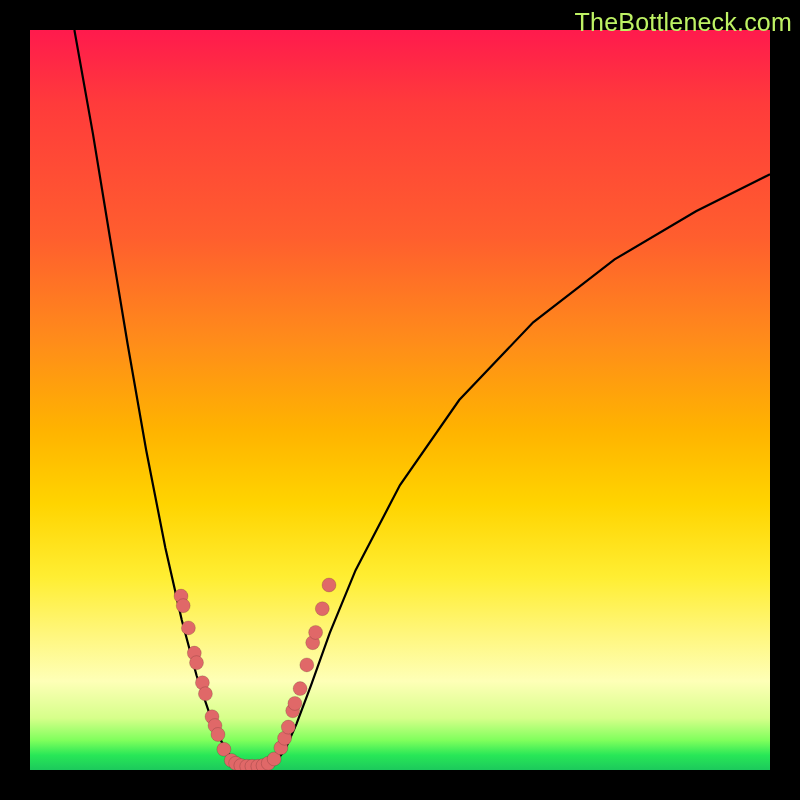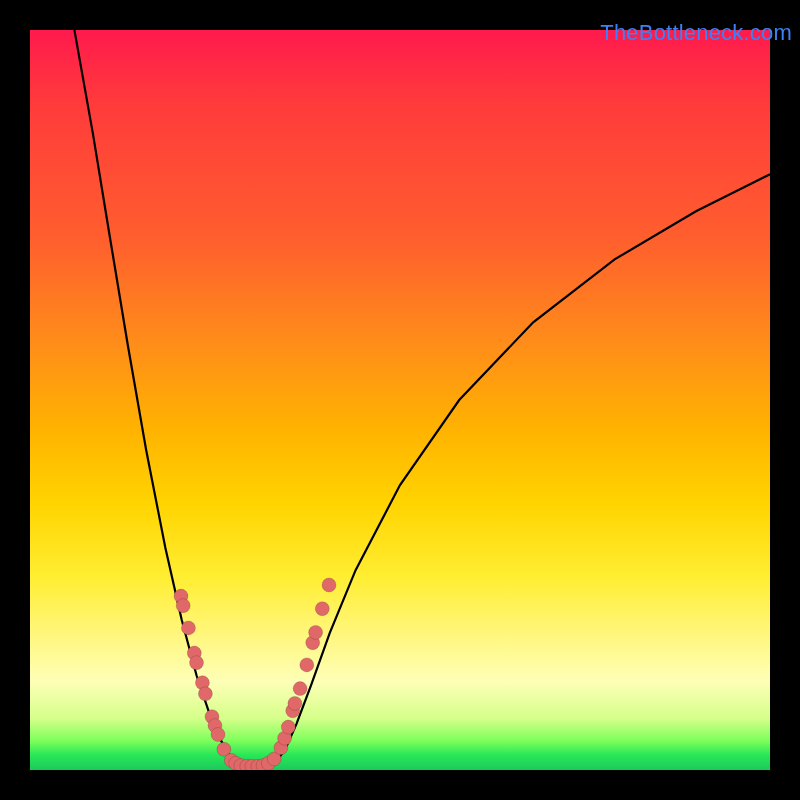--- a/index.html
+++ b/index.html
@@ -43,25 +43,25 @@
       #feffb7 88%,
       #d6ff8a 93%,
       #7fff5c 96%,
       #28e757 98%,
       #1cc95c 100%
     );
   }
   .credit {
     position: absolute;
     right: 8px;
-    top: 20px;
-    font-size: 22px;
+    top: 8px;
+    font-size: 25px;
     font-weight: 500;
     letter-spacing: 0.2px;
-    color: #3b82f6;
+    color: #bef264;
     user-select: none;
   }
   svg.curve {
     position: absolute;
     left: 0; top: 0;
     width: 100%;
     height: 100%;
   }
   .curve-path {
     stroke: #000;

